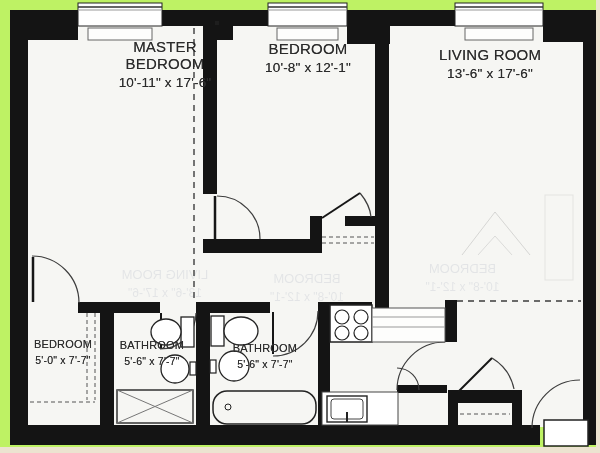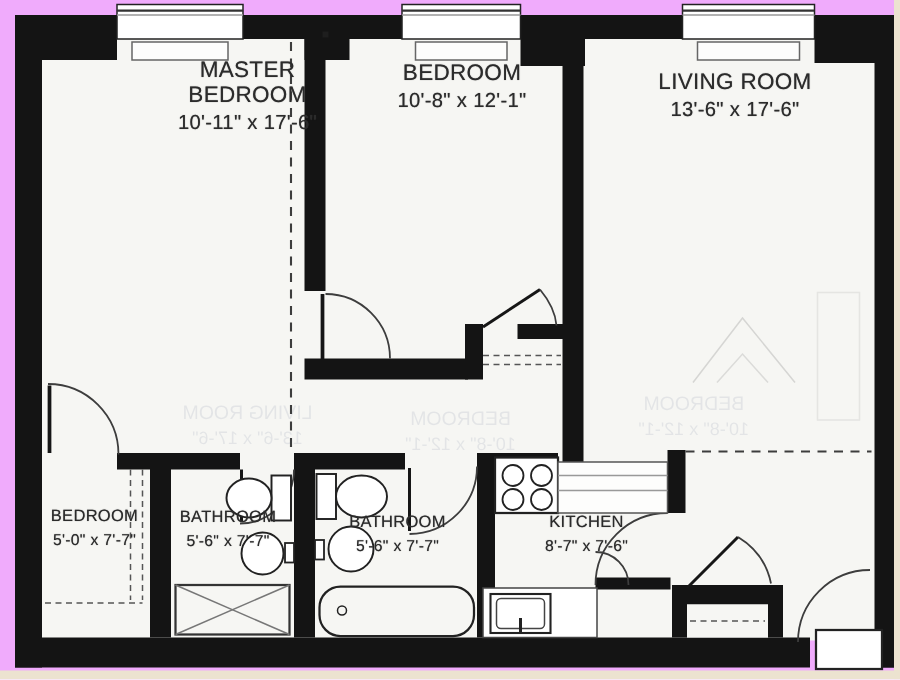--- a/index.html
+++ b/index.html
@@ -1,16 +1,16 @@
 <!DOCTYPE html>
 <html><head>
 <meta charset="utf-8">
 <style>
   html,body{margin:0;padding:0;background:#ffffff;}
-  .stage{position:relative;width:600px;height:453px;background:#f0abfc;overflow:hidden;
+  .stage{position:relative;width:600px;height:453px;background:#bef264;overflow:hidden;
          font-family:"Liberation Sans", sans-serif;}
   .plan-svg{position:absolute;left:0;top:0;}
   .room-label{position:absolute;text-align:center;color:#2b2b2b;line-height:1.12;
               letter-spacing:.2px;text-shadow:0 0 .6px rgba(70,70,70,.8);}
   .room-label .nm{display:block;}
   .lg .nm{font-size:15px;}
   .lg .dims{font-size:13.5px;}
   .sm .nm{font-size:11px;}
   .sm .dims{font-size:10.5px;}
   .ghost{position:absolute;text-align:center;color:#2c3e6b;opacity:.09;
@@ -213,24 +213,20 @@
   <div class="room-label sm" style="left:108px;top:339px;width:88px;">
     <span class="nm">BATHROOM</span>
     <span class="dims">5'-6" x 7'-7"</span>
   </div>
 
   <div class="room-label sm" style="left:220px;top:342px;width:90px;">
     <span class="nm">BATHROOM</span>
     <span class="dims">5'-6" x 7'-7"</span>
   </div>
 
-  <div class="room-label sm" style="left:346px;top:342px;width:90px;">
-    <span class="nm">KITCHEN</span>
-    <span class="dims">8'-7" x 7'-6"</span>
-  </div>
 
 
   <div class="ghost" style="left:85px;top:268px;width:160px;">
     <span class="nm">LIVING ROOM</span>
     <span class="dims">13'-6" x 17'-6"</span>
   </div>
   <div class="ghost" style="left:237px;top:272px;width:140px;">
     <span class="nm">BEDROOM</span>
     <span class="dims">10'-8" x 12'-1"</span>
   </div>

